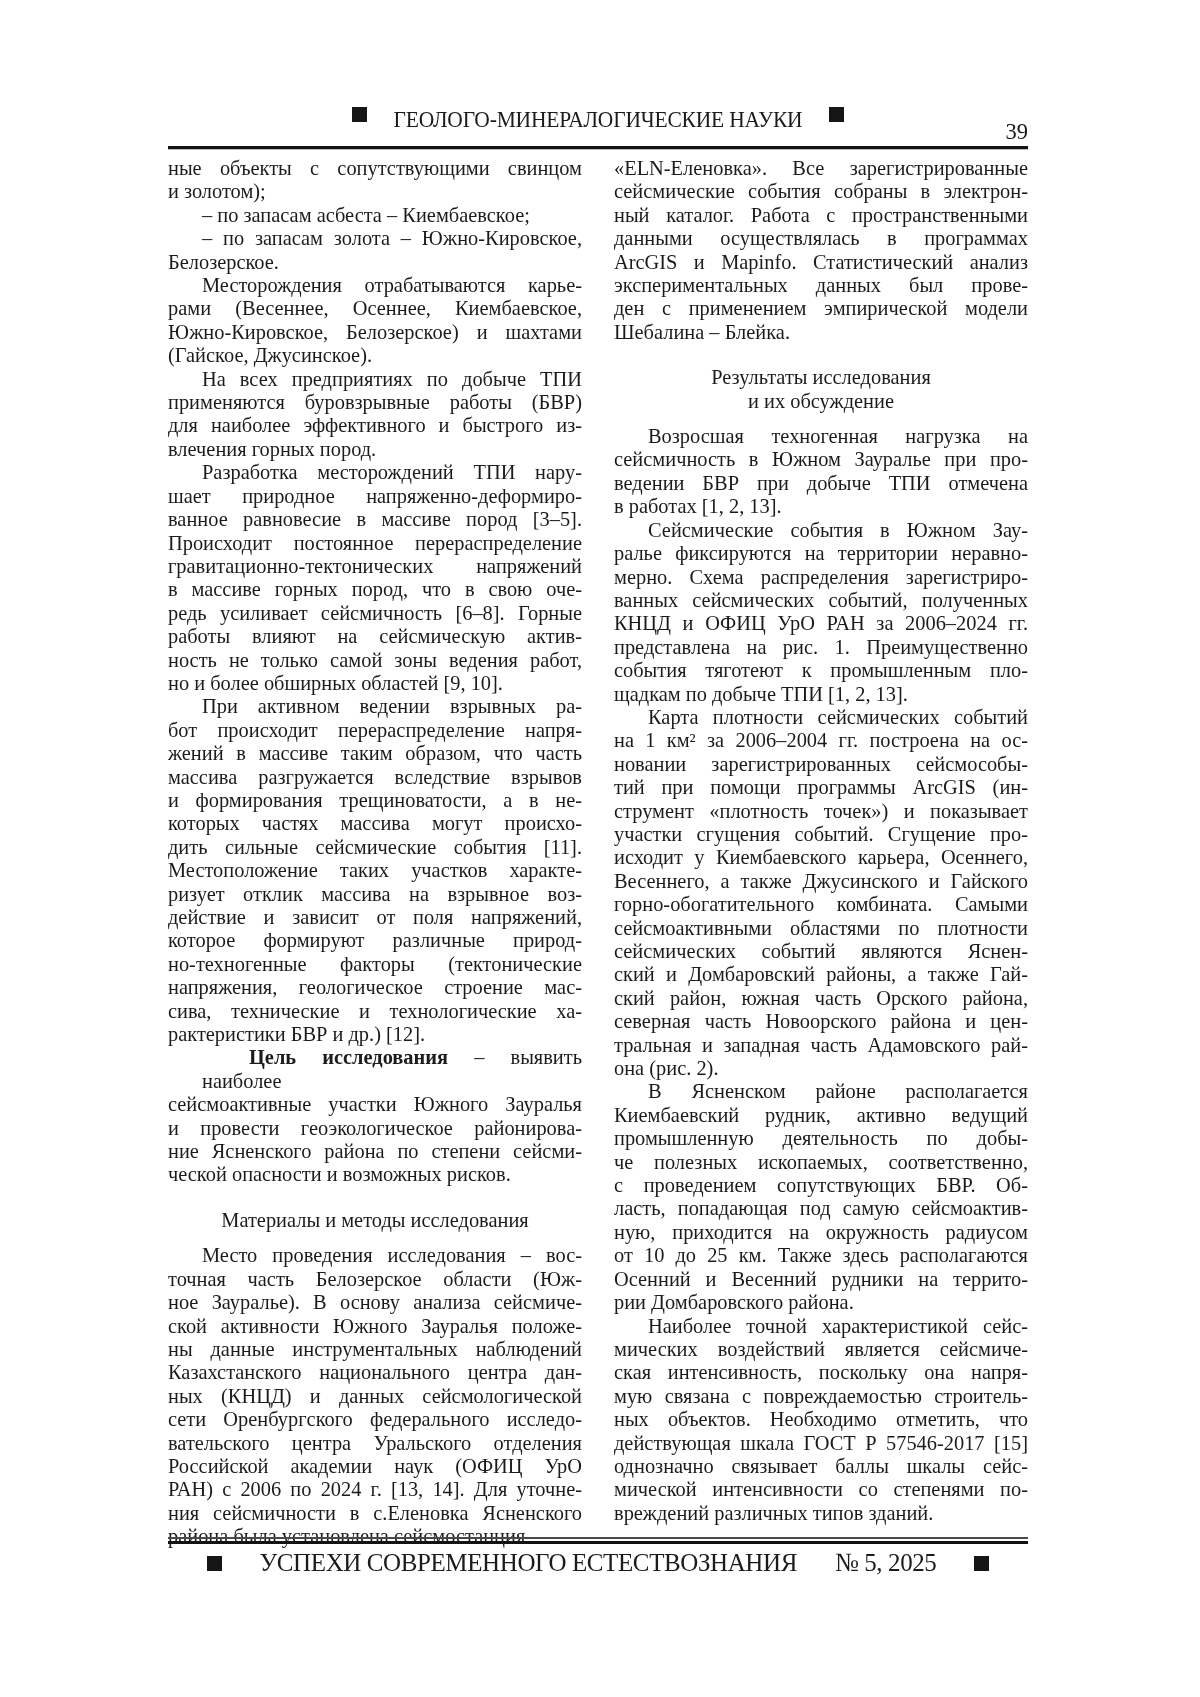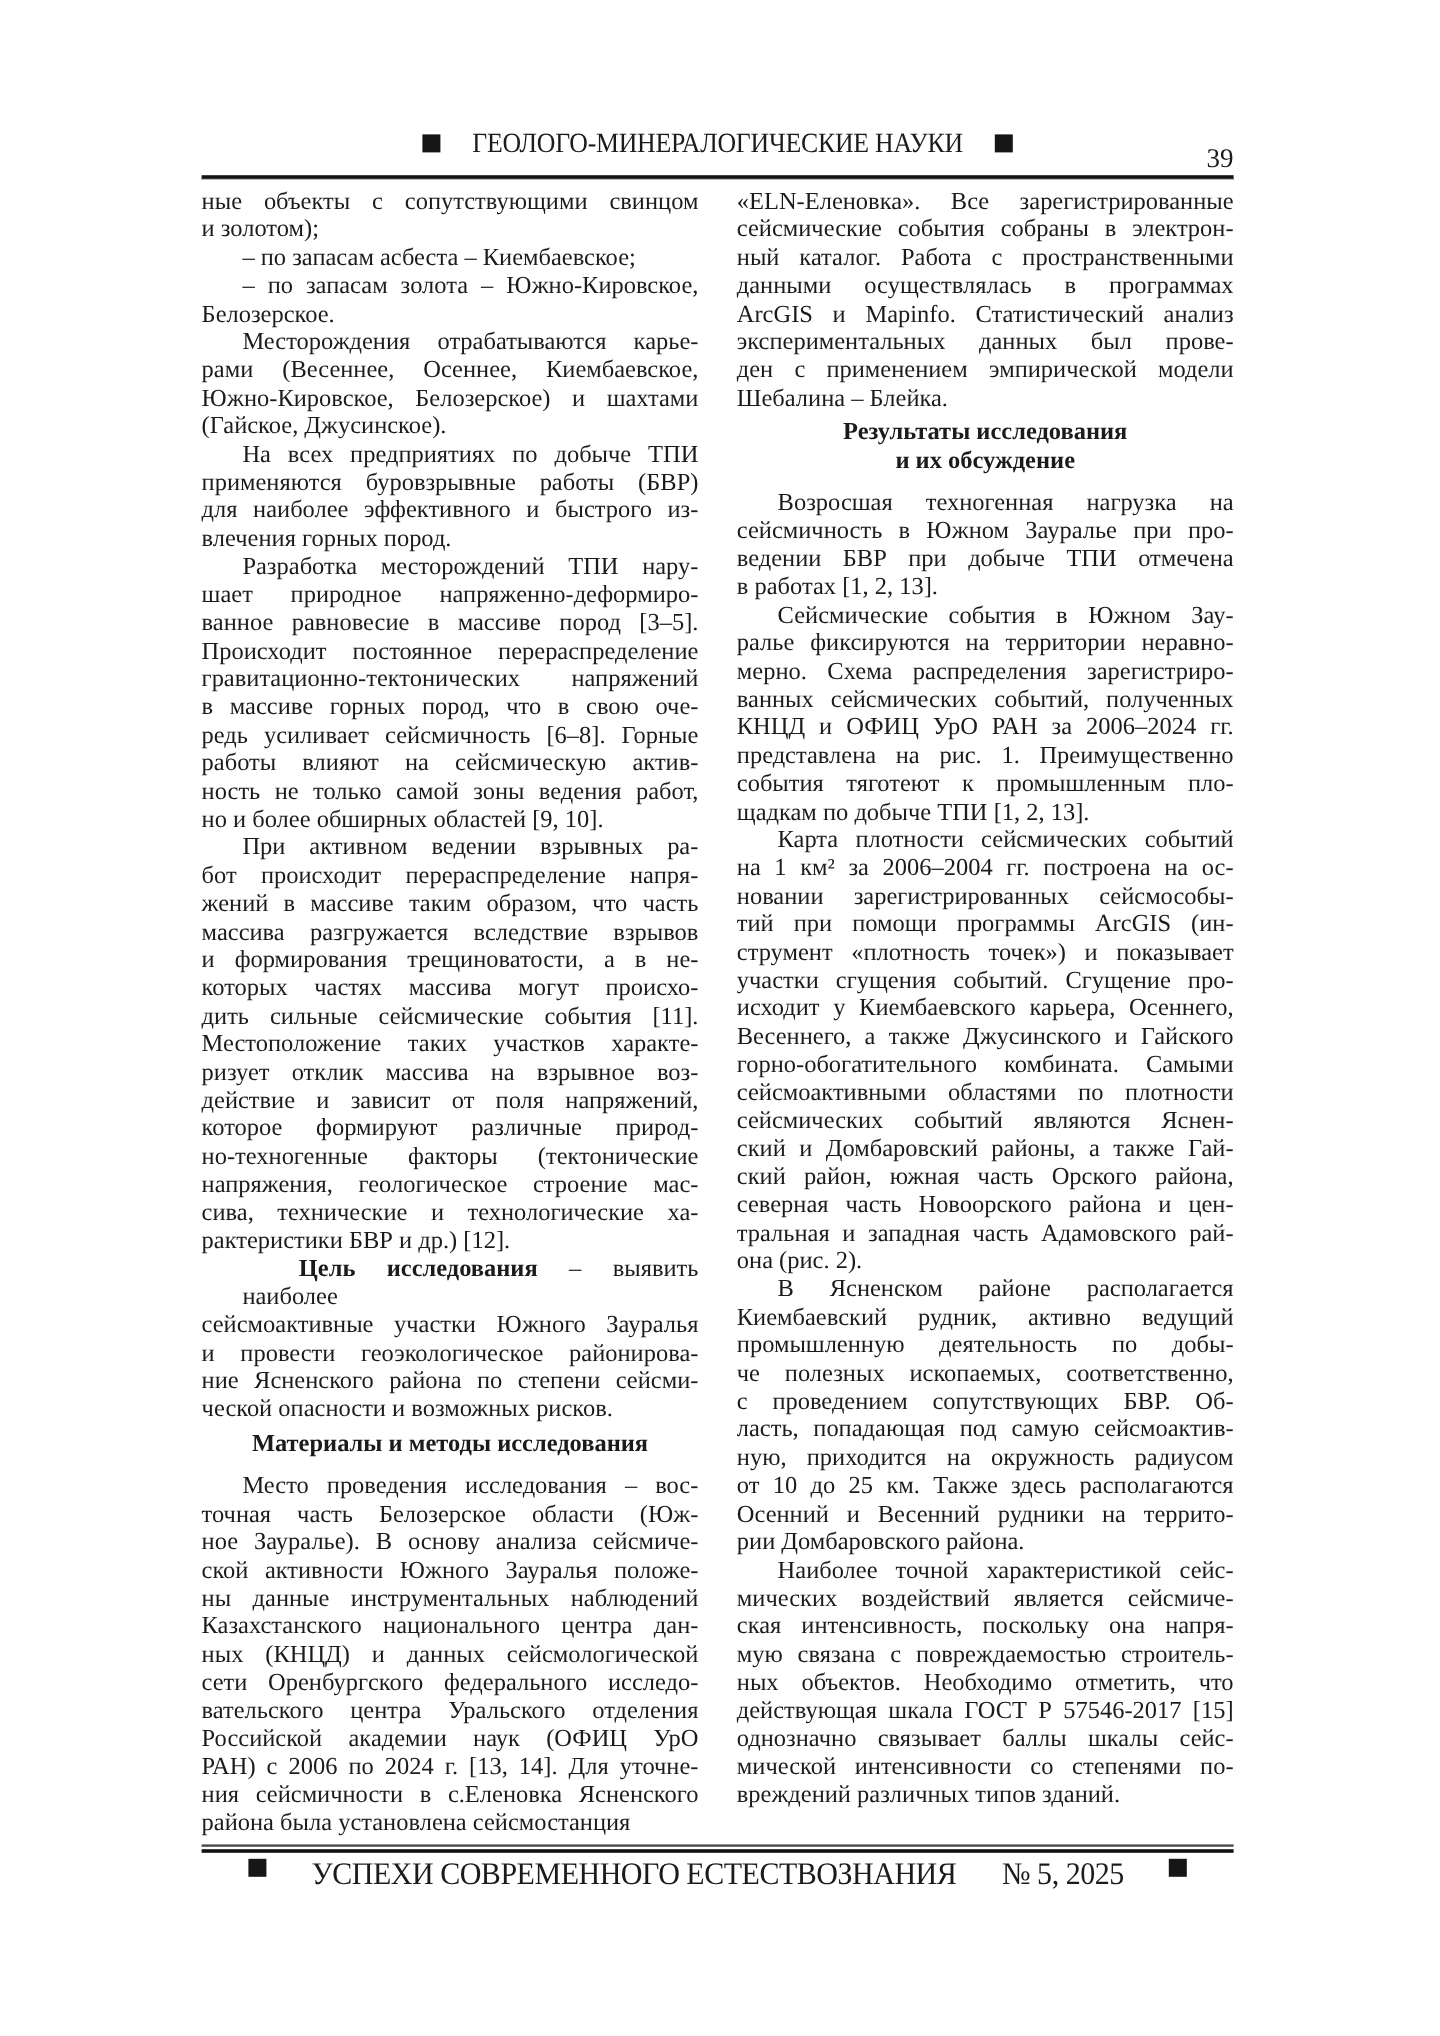--- a/index.html
+++ b/index.html
@@ -7,21 +7,21 @@
   body { background:#ffffff; }
   .page {
     position:relative; width:1200px; height:1697px;
     background:var(--paper,#ffffff); color:var(--ink,#1b1b1b);
     font-family:"Liberation Serif","DejaVu Serif",serif;
     overflow:hidden;
   }
   
   .header-group {
     position:absolute; top:107px; left:168px; width:860px;
-    display:flex; justify-content:center; align-items:center; gap:27px;
+    display:flex; justify-content:center; gap:27px;
   }
   .sq { width:15px; height:15px; background:#161616; display:inline-block; flex:none; }
   .header-title {
     font-size:21.5px; letter-spacing:-0.2px; white-space:nowrap;
     transform:scaleY(1.08);
   }
   .page-number { position:absolute; top:105px; right:172px; font-size:22.5px;margin-top:14px; }
   .header-rule {
     position:absolute; top:146px; left:168px; width:860px; height:4px;
     background:#141414; border-bottom:1px solid #bdbdbd;
@@ -29,29 +29,29 @@
   
   .columns {
     position:absolute; top:157px; left:168px; width:860px;
     display:flex; gap:32px;
   }
   .col { width:414px; font-size:20.4px; line-height:23.4px; }
   .line { text-align:justify; text-align-last:justify; }
   .line.last { text-align-last:left; }
   .line.indent { padding-left:34px; }
   .para b { font-weight:700;margin-left:47px; }
-  .heading { font-weight:700; margin:5px 0 12px; }
+  .heading { font-weight:400; margin:22px 0 12px; }
   .heading .line { text-align:center; text-align-last:center; }
   
   .footer-rule { position:absolute; top:1537px; left:168px; width:860px; }
   .footer-rule .thin  { height:2px; background:#4a4a4a; margin-bottom:2px; }
   .footer-rule .thick { height:3px; background:#121212; }
   .footer-line {
     position:absolute; top:1549px; left:168px; width:860px;
-    display:flex; justify-content:center; gap:38px;
+    display:flex; justify-content:center; align-items:center; gap:38px;
   }
   .footer-title, .footer-issue {
     font-size:25px; letter-spacing:-0.4px; white-space:nowrap;
     transform:scaleY(1.05);
   }
 </style>
 </head>
 <body>
 
 <div class="page">

